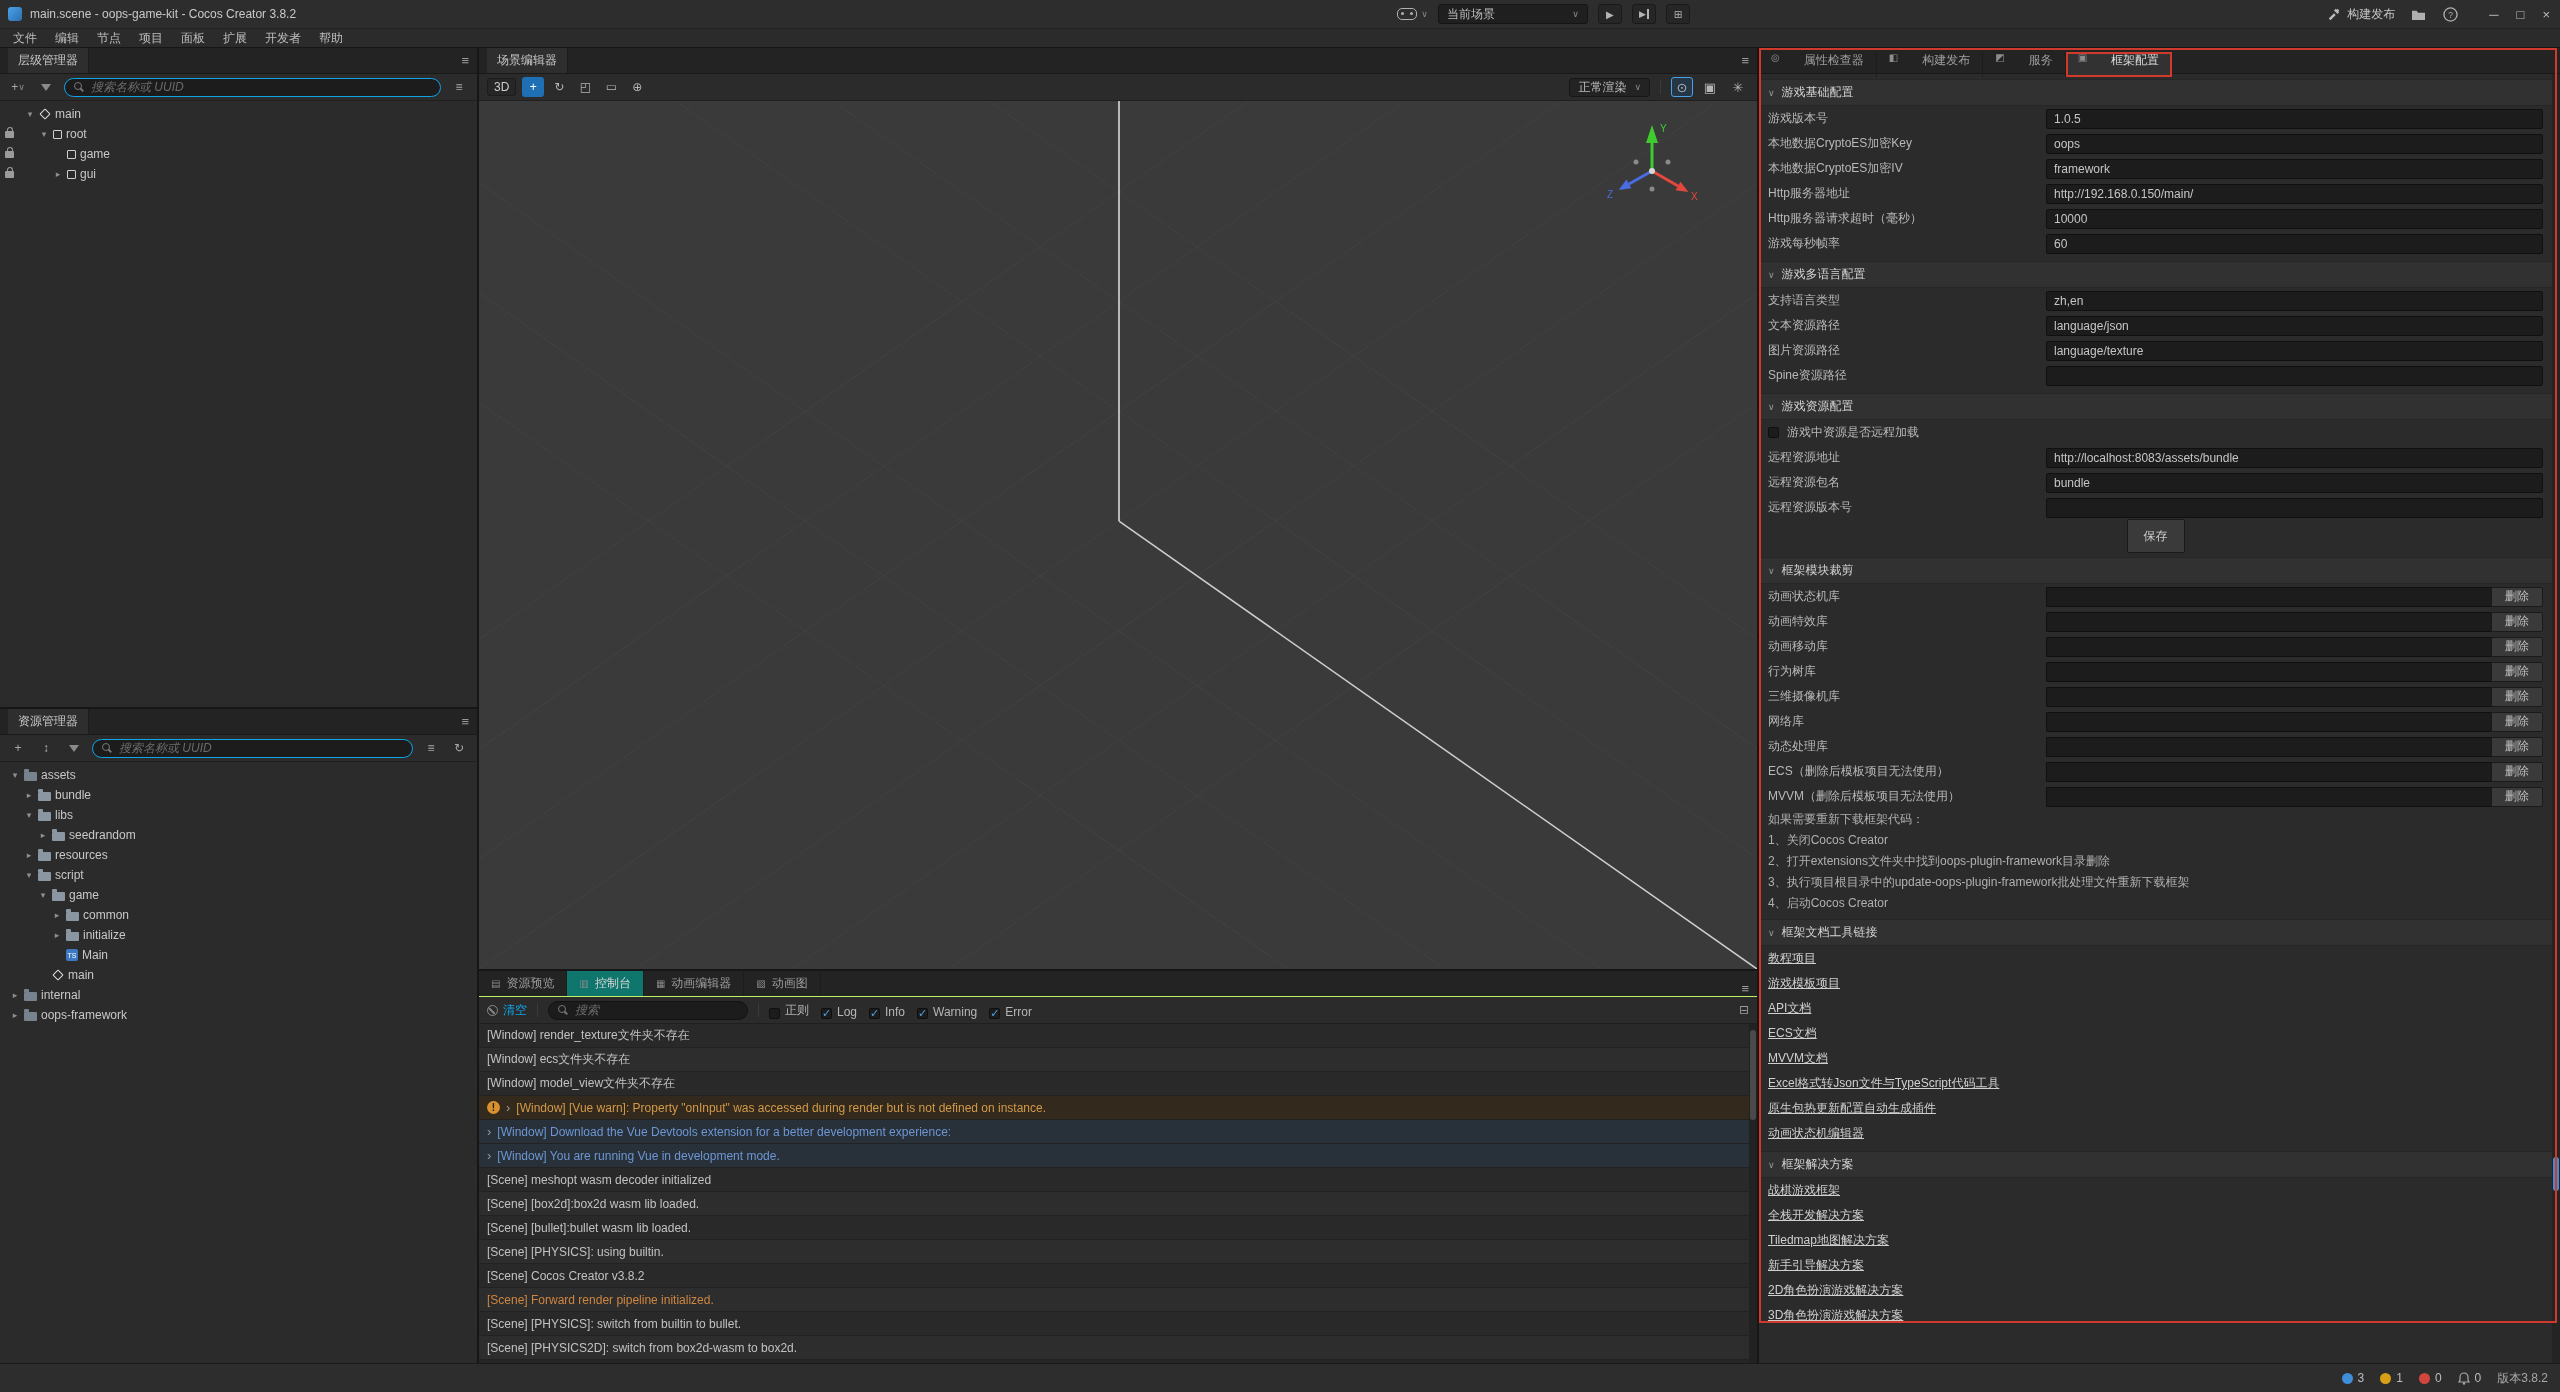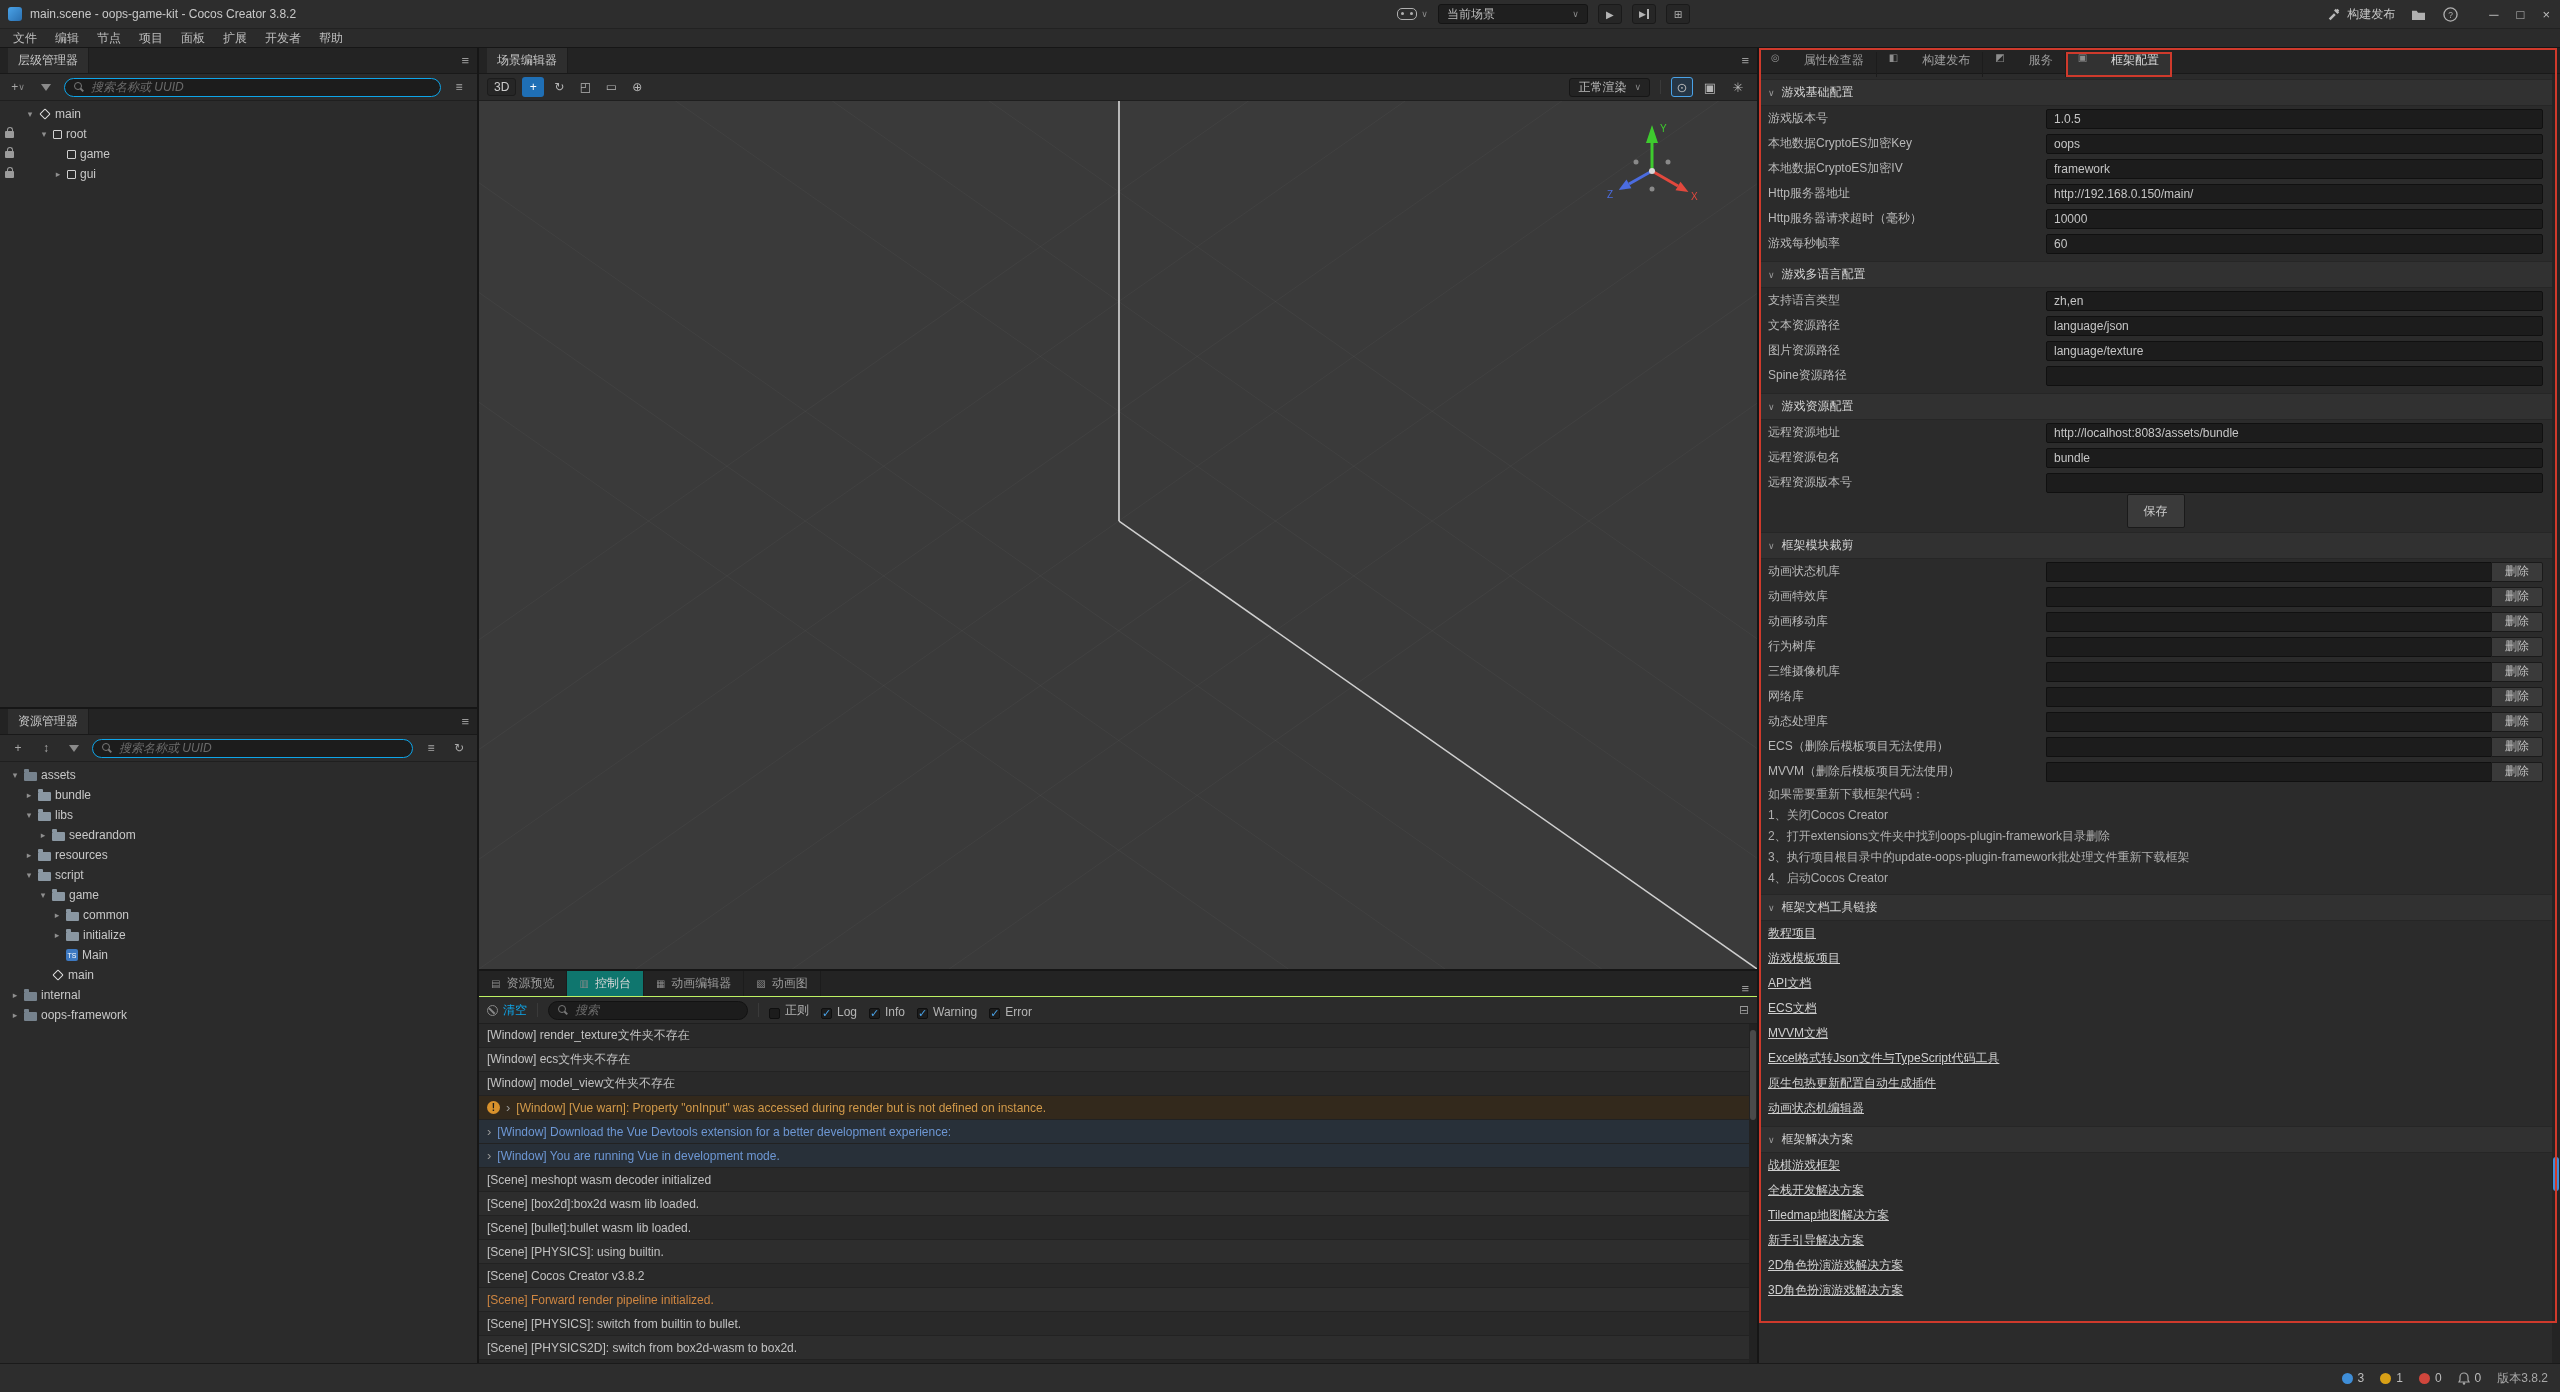--- a/index.html
+++ b/index.html
@@ -707,20 +707,24 @@
             <div class="finput">
               <span></span>
             </div>
           </div>
         </div>
 
       <div class="section-h">
         <span class="chev">∨</span>
         <span>游戏资源配置</span>
       </div>
+      <div class="checkrow">
+        <span class="cb"></span>
+        <span>游戏中资源是否远程加载</span>
+      </div>
       <div>
 
           <div class="frow">
             <span class="flabel">远程资源地址</span>
             <div class="finput">
               <span>http://localhost:8083/assets/bundle</span>
             </div>
           </div>
 
           <div class="frow">

